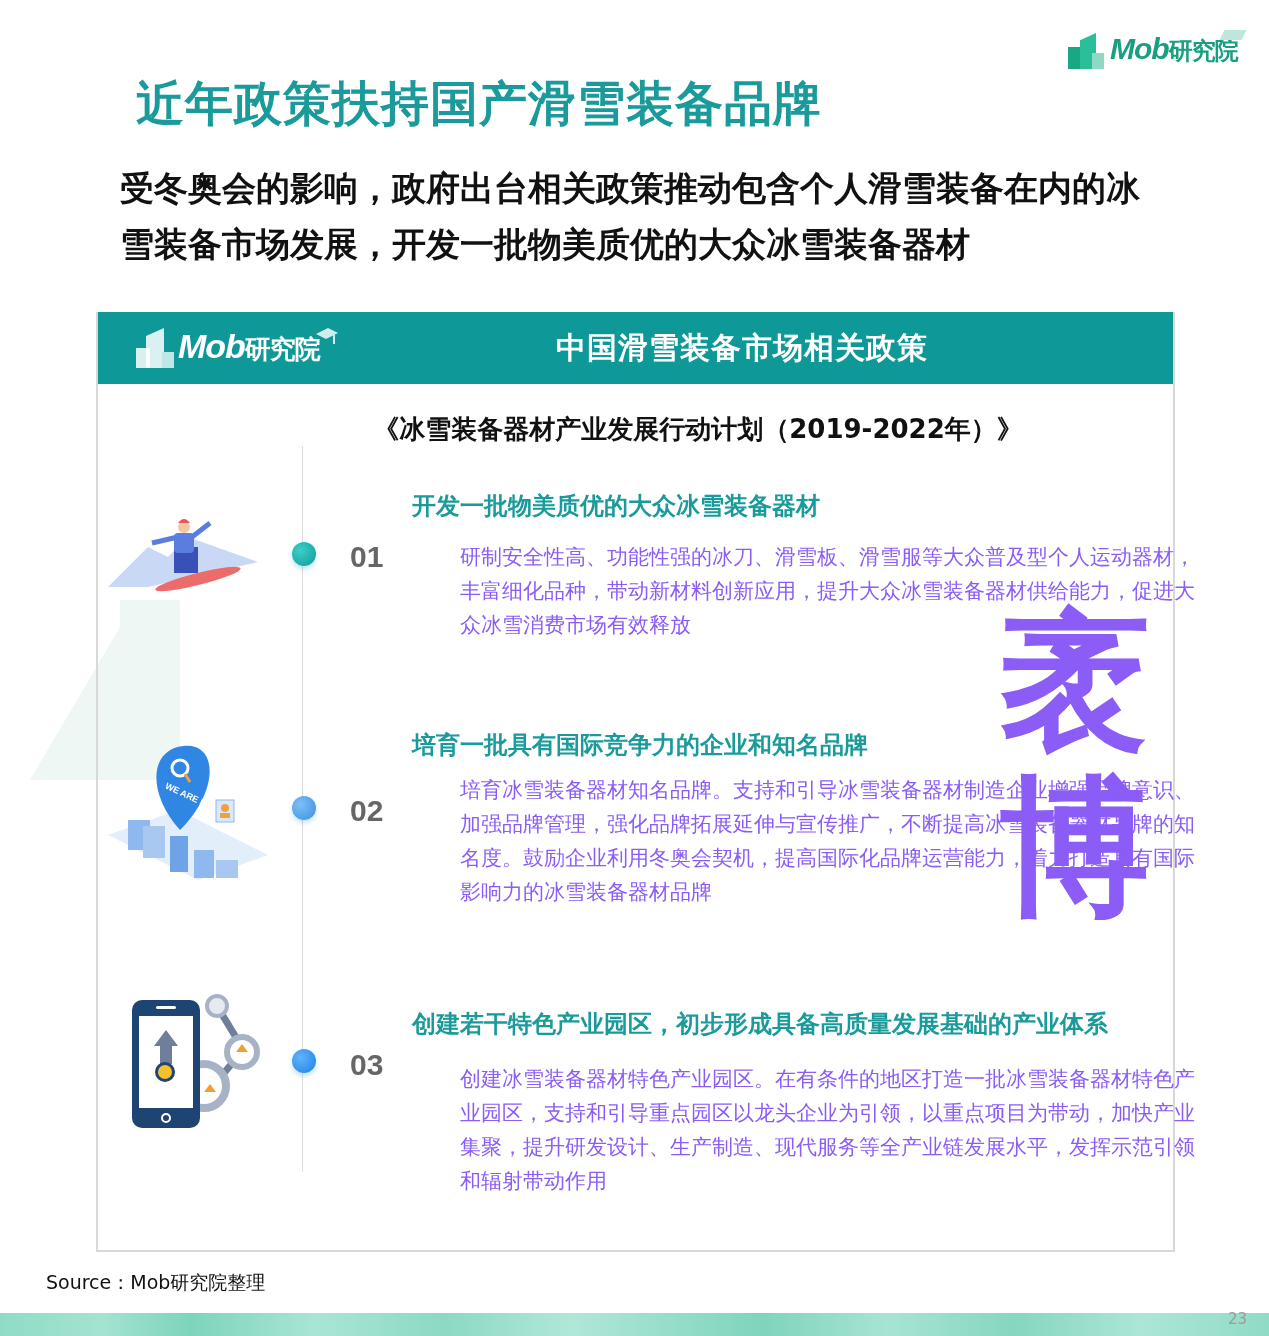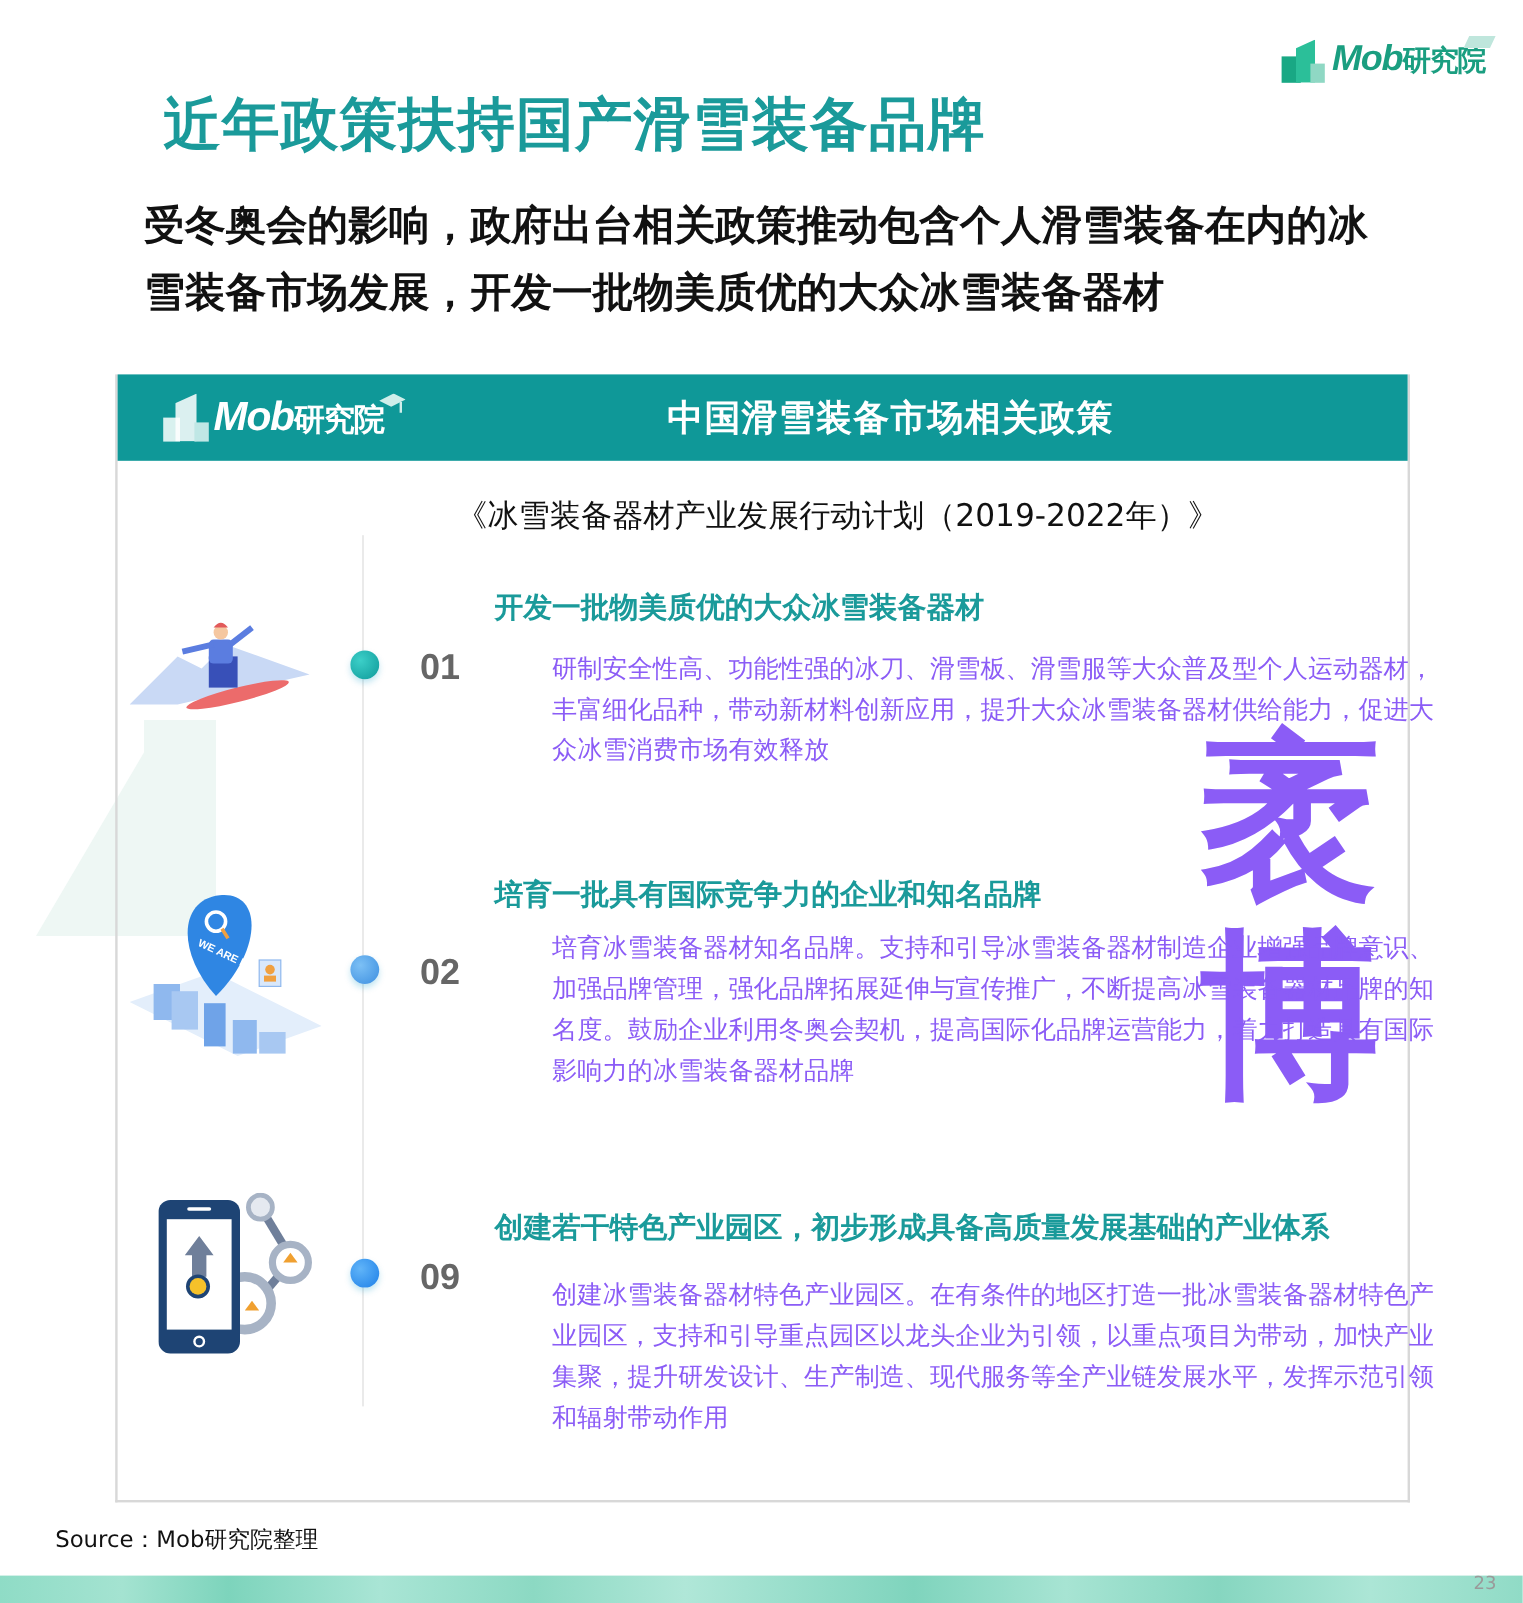--- a/index.html
+++ b/index.html
@@ -63,21 +63,21 @@
   .lw-mark .w3 { position:absolute; left:26px; bottom:0; width:12px; height:16px; background:#bfe7e5; }
   .logo-white .lw-text { font-family:"Liberation Sans", sans-serif; font-weight:bold; font-style:italic; font-size:34px; color:#ffffff; letter-spacing:-1px; margin-left:2px; }
   .logo-white .lw-text .cn { font-style:normal; font-size:26px; }
   .card-header .header-title {
     position:absolute; left:458px; top:16px;
     font-size:30px; font-weight:bold; color:#ffffff; letter-spacing:1px;
   }
 
   .plan-title {
     position:absolute; left:240px; top:100px; width:720px; text-align:center;
-    font-size:26px; font-weight:normal; color:#111;
+    font-size:26px; font-weight:bold; color:#111;
   }
 
   .timeline-line { position:absolute; left:204px; top:134px; width:1px; height:726px; background:#dcdcdc; }
 
   .item { position:absolute; left:0; width:100%; }
   .dot { position:absolute; left:194px; width:24px; height:24px; border-radius:50%; box-shadow:0 3px 5px rgba(0,150,200,.25); }
   .num { position:absolute; left:252px; font-family:"Liberation Sans", sans-serif; font-weight:bold; font-size:30px; color:#666; }
   .item-title { position:absolute; left:314px; width:720px; font-size:24px; font-weight:bold; color:#1a9a9a; line-height:38px; }
   .item-body { position:absolute; left:314px; width:740px; font-size:21px; color:#8b5cf6; line-height:34px;margin-left:48px; }
 
@@ -188,21 +188,21 @@
       <rect x="0" y="6" width="68" height="128" rx="10" fill="#1e4474"></rect>
       <rect x="7" y="22" width="54" height="92" fill="#ffffff"></rect>
       <rect x="24" y="12" width="20" height="3" rx="1.5" fill="#ffffff"></rect>
       <circle cx="34" cy="124" r="4" fill="none" stroke="#ffffff" stroke-width="2"></circle>
       <polygon points="34,36 22,52 28,52 28,70 40,70 40,52 46,52" fill="#6f7f9a"></polygon>
       <circle cx="33" cy="78" r="10" fill="#1e4474"></circle>
       <circle cx="33" cy="78" r="7" fill="#f5c12a"></circle>
       <polygon points="78,90 72,98 84,98" fill="#f0a030"></polygon>
     </svg>
     <div class="dot" style="top:737px;background:radial-gradient(circle at 35% 35%,#60b4f8,#1e80e8);"></div>
-    <div class="num" style="top:736px;">09</div>
+    <div class="num" style="top:736px;">03</div>
     <div class="item-title" style="top:695px;font-family:Liberation Mono, monospace;">创建若干特色产业园区，初步形成具备高质量发展基础的产业体系</div>
     <div class="item-body" style="top:750px;">  创建冰雪装备器材特色产业园区。在有条件的地区打造一批冰雪装备器材特色产业园区，支持和引导重点园区以龙头企业为引领，以重点项目为带动，加快产业集聚，提升研发设计、生产制造、现代服务等全产业链发展水平，发挥示范引领和辐射带动作用</div>
   </div>
 </div>
 
 <div class="source">Source：Mob研究院整理</div>
 <div class="page-num">23</div>
 <div class="bottom-band"></div>
 
 </body></html>

